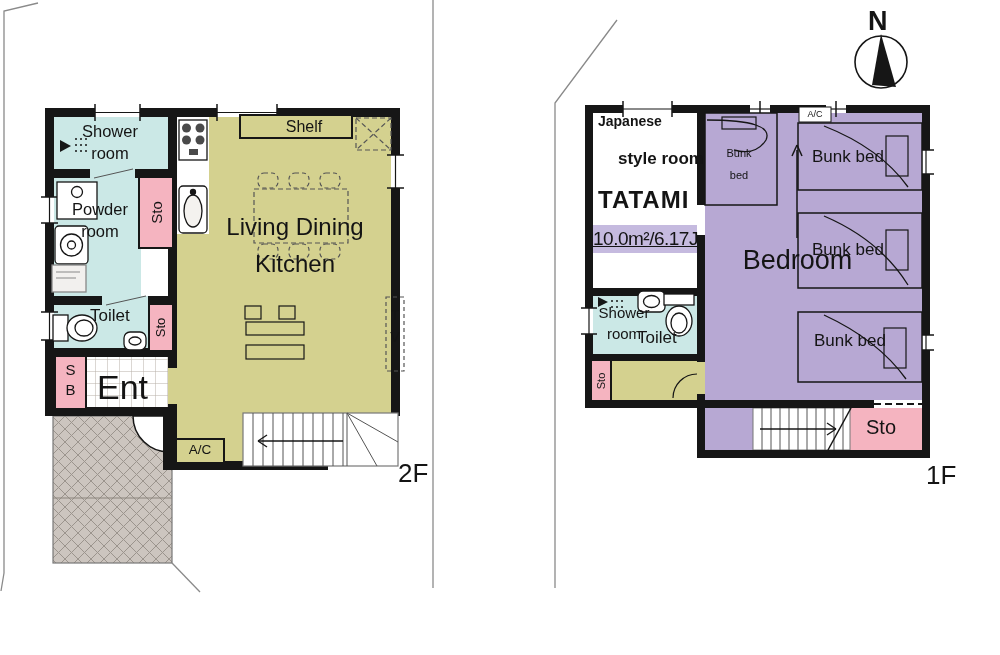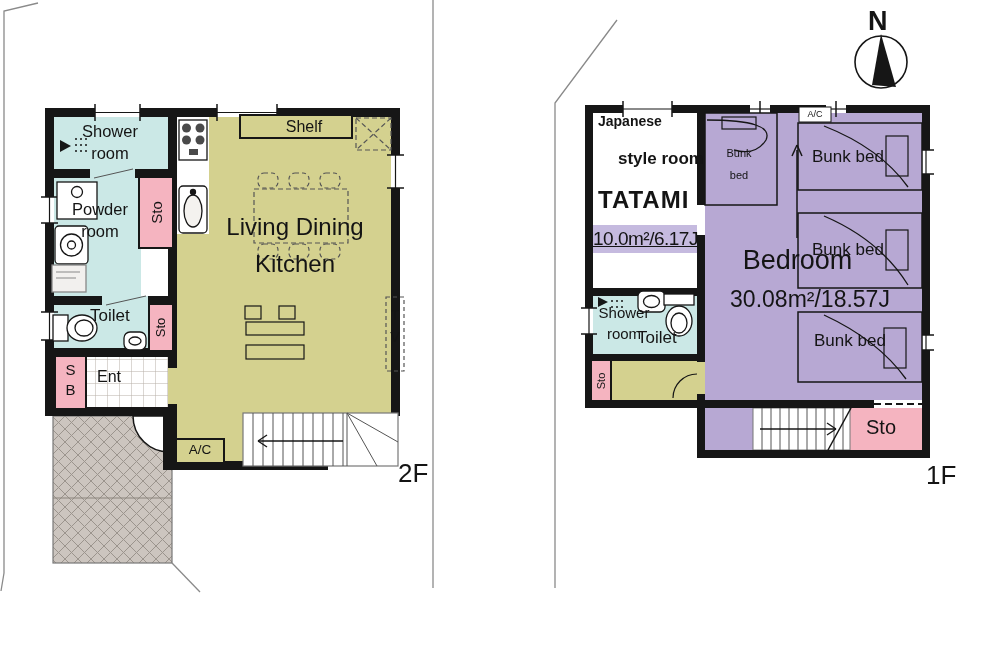--- a/index.html
+++ b/index.html
@@ -349,40 +349,39 @@
 room</div>
 <div class="vtext" style="left:139px;top:177px;width:34px;height:71px;font-size:15px;">
   <span>Sto</span>
 </div>
 <div class="lbl" style="left:90px;top:306px;font-size:17px;">Toilet</div>
 <div class="vtext" style="left:149px;top:304px;width:24px;height:47px;font-size:13px;">
   <span>Sto</span>
 </div>
 <div class="lbl ctr" style="left:55px;top:360px;width:31px;font-size:15px;line-height:1.3;">S
 B</div>
-<div class="lbl" style="left:97px;top:368px;font-size:16px;">Ent</div>
+<div class="lbl" style="left:97px;top:368px;font-size:34px;">Ent</div>
 <div class="lbl ctr" style="left:205px;top:208px;width:180px;font-size:24px;line-height:1.55;">Living Dining
 Kitchen</div>
 <div class="lbl ctr" style="left:240px;top:116px;width:128px;font-size:16px;line-height:21px;">Shelf</div>
 <div class="lbl ctr" style="left:386px;top:304px;width:18px;font-size:14px;line-height:1.6;">T
 V</div>
 <div class="lbl ctr" style="left:176px;top:442px;width:48px;font-size:13.5px;">A/C</div>
 <div class="lbl" style="left:398px;top:458px;font-size:26px;">2F</div>
 
 <div class="lbl bold" style="left:598px;top:113px;font-size:14px;">Japanese</div>
 <div class="lbl bold" style="left:598px;top:149px;font-size:17px;margin-left:20px;">style room</div>
 <div class="lbl bold" style="left:598px;top:186px;font-size:24px;letter-spacing:1px;">TATAMI</div>
 <div class="lbl ctr" style="left:593px;top:228px;width:104px;font-size:19px;letter-spacing:-0.5px;text-decoration:underline;">10.0m²/6.17J</div>
 <div class="lbl ctr" style="left:703px;top:136px;width:72px;font-size:11px;line-height:2.0;margin-top:6px;">Bunk
 bed</div>
 <div class="lbl" style="left:812px;top:147px;font-size:17px;">Bunk bed</div>
 <div class="lbl" style="left:812px;top:240px;font-size:17px;">Bunk bed</div>
 <div class="lbl" style="left:814px;top:331px;font-size:17px;">Bunk bed</div>
 <div class="lbl ctr" style="left:715px;top:245px;width:165px;font-size:27px;">Bedroom</div>
-<div class="lbl ctr" style="left:705px;top:286px;width:210px;font-size:23px;">30.08m²/18.57J</div>
 <div class="lbl ctr" style="left:588px;top:302px;width:72px;font-size:15px;line-height:1.4;">Shower
 room</div>
 <div class="lbl" style="left:637px;top:328px;font-size:17px;">Toilet</div>
 <div class="vtext" style="left:591px;top:360px;width:20px;height:41px;font-size:11px;">
   <span>Sto</span>
 </div>
 <div class="lbl" style="left:866px;top:416px;font-size:20px;">Sto</div>
 <div class="lbl ctr" style="left:799px;top:109px;width:32px;font-size:9px;">A/C</div>
 <div class="lbl" style="left:926px;top:460px;font-size:26px;">1F</div>
 <div class="lbl bold" style="left:868px;top:6px;font-size:27px;">N</div>

